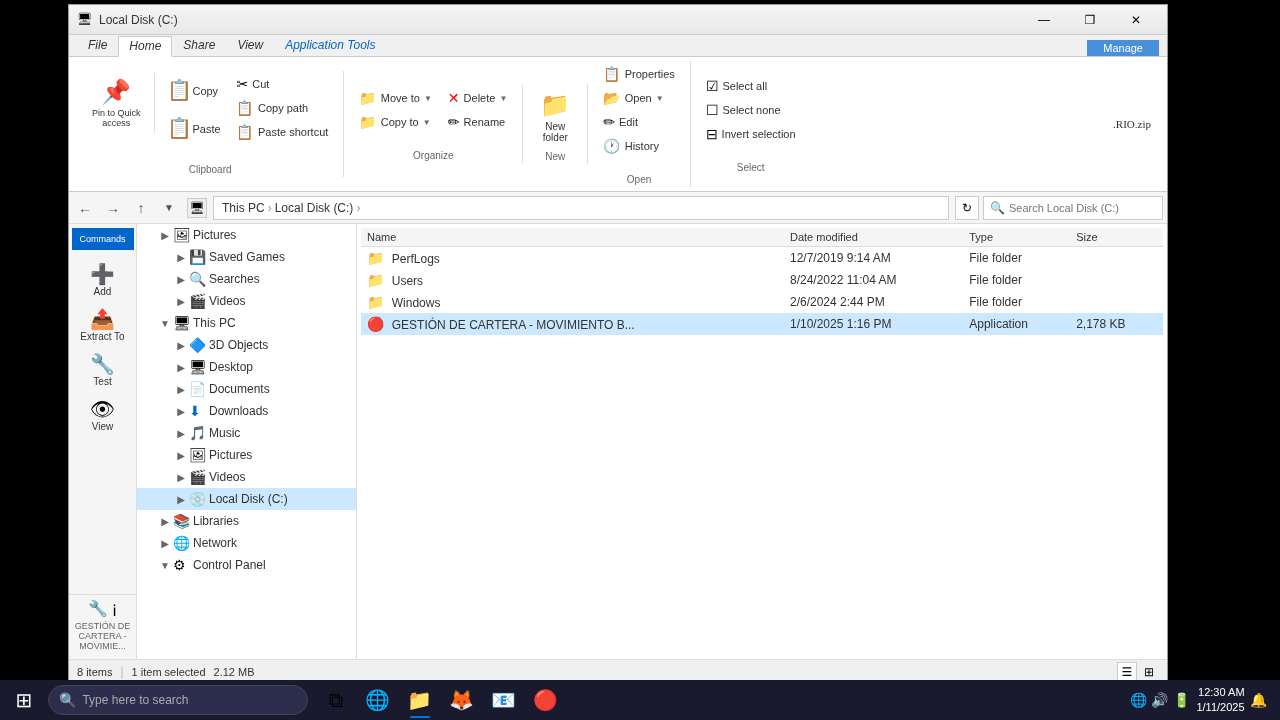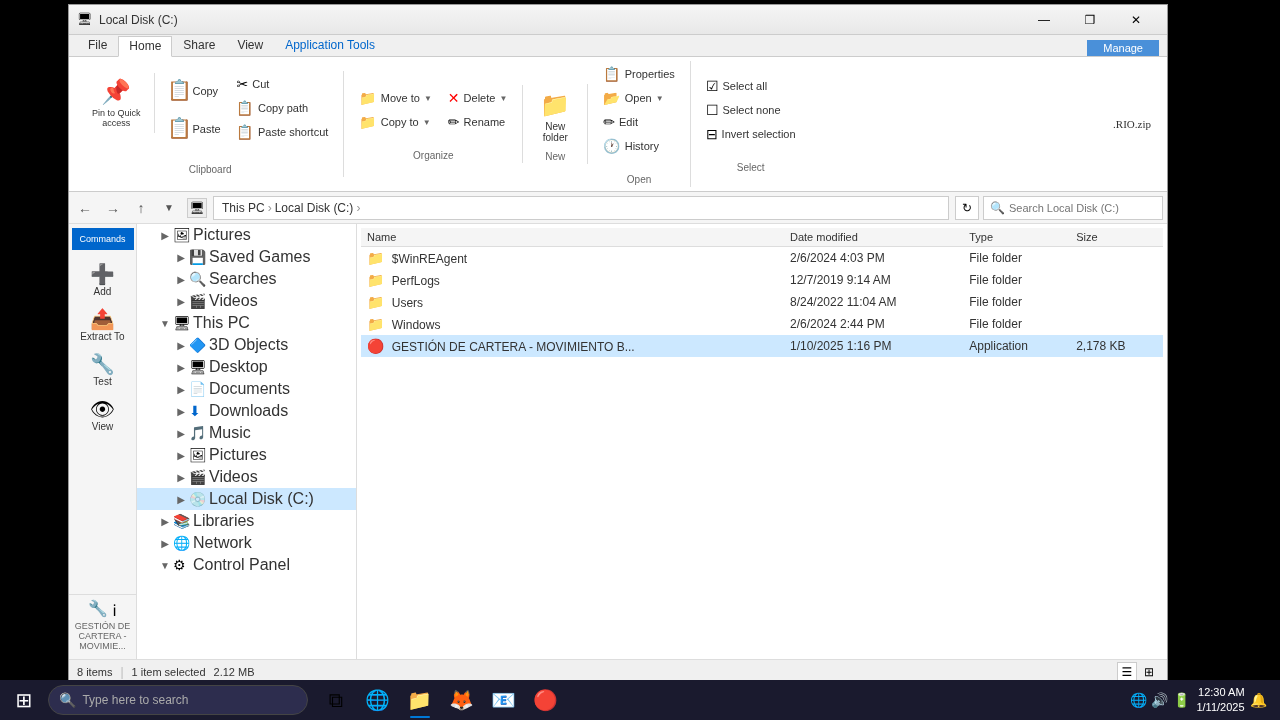--- a/index.html
+++ b/index.html
@@ -10,21 +10,21 @@
 
     
     .explorer-titlebar { height: 30px; background: linear-gradient(to bottom, #f5f5f5, #e8e8e8); display: flex; align-items: center; padding: 0 8px; border-bottom: 1px solid #ccc; }
     .explorer-icon { width: 16px; height: 16px; margin-right: 6px; }
     .explorer-title { font-size: 12px; color: #333; flex: 1; }
     .explorer-win-controls { display: flex; gap: 0; }
     .explorer-win-btn { width: 46px; height: 30px; border: none; background: transparent; cursor: pointer; font-size: 12px; display: flex; align-items: center; justify-content: center; }
 
     
     .ribbon-tabs { height: 22px; background: #f0f0f0; display: flex; align-items: flex-end; padding: 0 8px; border-bottom: 1px solid #ccc; }
-    .ribbon-tab { padding: 2px 10px 3px; font-size: 12px; cursor: pointer; color: #333; border: 1px solid transparent; }
+    .ribbon-tab { padding: 2px 10px 3px; font-size: 12px; cursor: pointer; color: #333; border: 1px solid transparent; font-style: italic; }
     .ribbon-tab.active { background: #fff; border-color: #ccc #ccc #fff #ccc; margin-bottom: -1px; }
 
     
     .ribbon-toolbar { background: #fff; border-bottom: 1px solid #ccc; padding: 4px 8px; display: flex; align-items: center; gap: 0; min-height: 80px; }
     .ribbon-group { display: flex; flex-direction: column; align-items: flex-start; border-right: 1px solid #ddd; padding: 2px 8px; min-height: 72px; position: relative; }
     .ribbon-group-title { font-size: 10px; color: #666; position: absolute; bottom: 2px; left: 0; right: 0; text-align: center; }
     .ribbon-group-buttons { display: flex; align-items: flex-start; gap: 2px; flex: 1; padding-bottom: 14px; }
     .ribbon-btn-large { display: flex; flex-direction: column; align-items: center; padding: 4px 6px; cursor: pointer; border: 1px solid transparent; border-radius: 2px; min-width: 48px; }
     .ribbon-btn-large .icon { font-size: 24px; margin-bottom: 2px; }
     .ribbon-btn-large .label { font-size: 10px; color: #333; text-align: center; }
@@ -43,21 +43,21 @@
 
     
     .main-area { display: flex; flex: 1; overflow: hidden; }
 
     
     .sidebar { width: 220px; background: #fff; border-right: 1px solid #ddd; overflow-y: auto; overflow-x: hidden; flex-shrink: 0; }
     .sidebar-item { display: flex; align-items: center; height: 22px; padding: 0 4px; cursor: pointer; white-space: nowrap; overflow: hidden; }
     .sidebar-item.selected { background: #cce8ff; }
     .sidebar-expander { width: 16px; height: 16px; display: flex; align-items: center; justify-content: center; font-size: 10px; color: #666; flex-shrink: 0; cursor: pointer; }
     .sidebar-icon { width: 16px; height: 16px; margin-right: 4px; flex-shrink: 0; font-size: 14px; }
-    .sidebar-label { font-size: 16px; color: #333; overflow: hidden; text-overflow: ellipsis; }
+    .sidebar-label { font-size: 12px; color: #333; overflow: hidden; text-overflow: ellipsis; }
     .sidebar-indent-1 { padding-left: 20px; }
     .sidebar-indent-2 { padding-left: 36px; }
 
     
     .content-area { flex: 1; overflow: auto; padding: 4px; }
     .content-table { width: 100%; border-collapse: collapse; }
     .content-table th { font-size: 11px; color: #333; font-weight: normal; text-align: left; padding: 3px 6px; border-bottom: 1px solid #ddd; cursor: pointer; background: #f5f5f5; }
     .content-table td { font-size: 12px; color: #333; padding: 3px 6px; white-space: nowrap; }
     .content-table tr.selected td { background: #cce8ff; margin-top: 48px; }
     .file-icon { font-size: 14px; margin-right: 4px; }
@@ -387,29 +387,20 @@
       <table class="content-table">
         <thead>
           <tr>
             <th>Name</th>
             <th>Date modified</th>
             <th>Type</th>
             <th>Size</th>
           </tr>
         </thead>
         <tbody id="files-tbody">
-        <tr class="file-row">
-    <td>
-      <span class="file-icon">📁</span>
-      <span>$WinREAgent</span>
-    </td>
-    <td>2/6/2024 4:03 PM</td>
-    <td>File folder</td>
-    <td></td>
-  </tr>
             <tr class="file-row">
     <td>
       <span class="file-icon">📁</span>
       <span>PerfLogs</span>
     </td>
     <td>12/7/2019 9:14 AM</td>
     <td>File folder</td>
     <td></td>
   </tr>
             <tr class="file-row">

